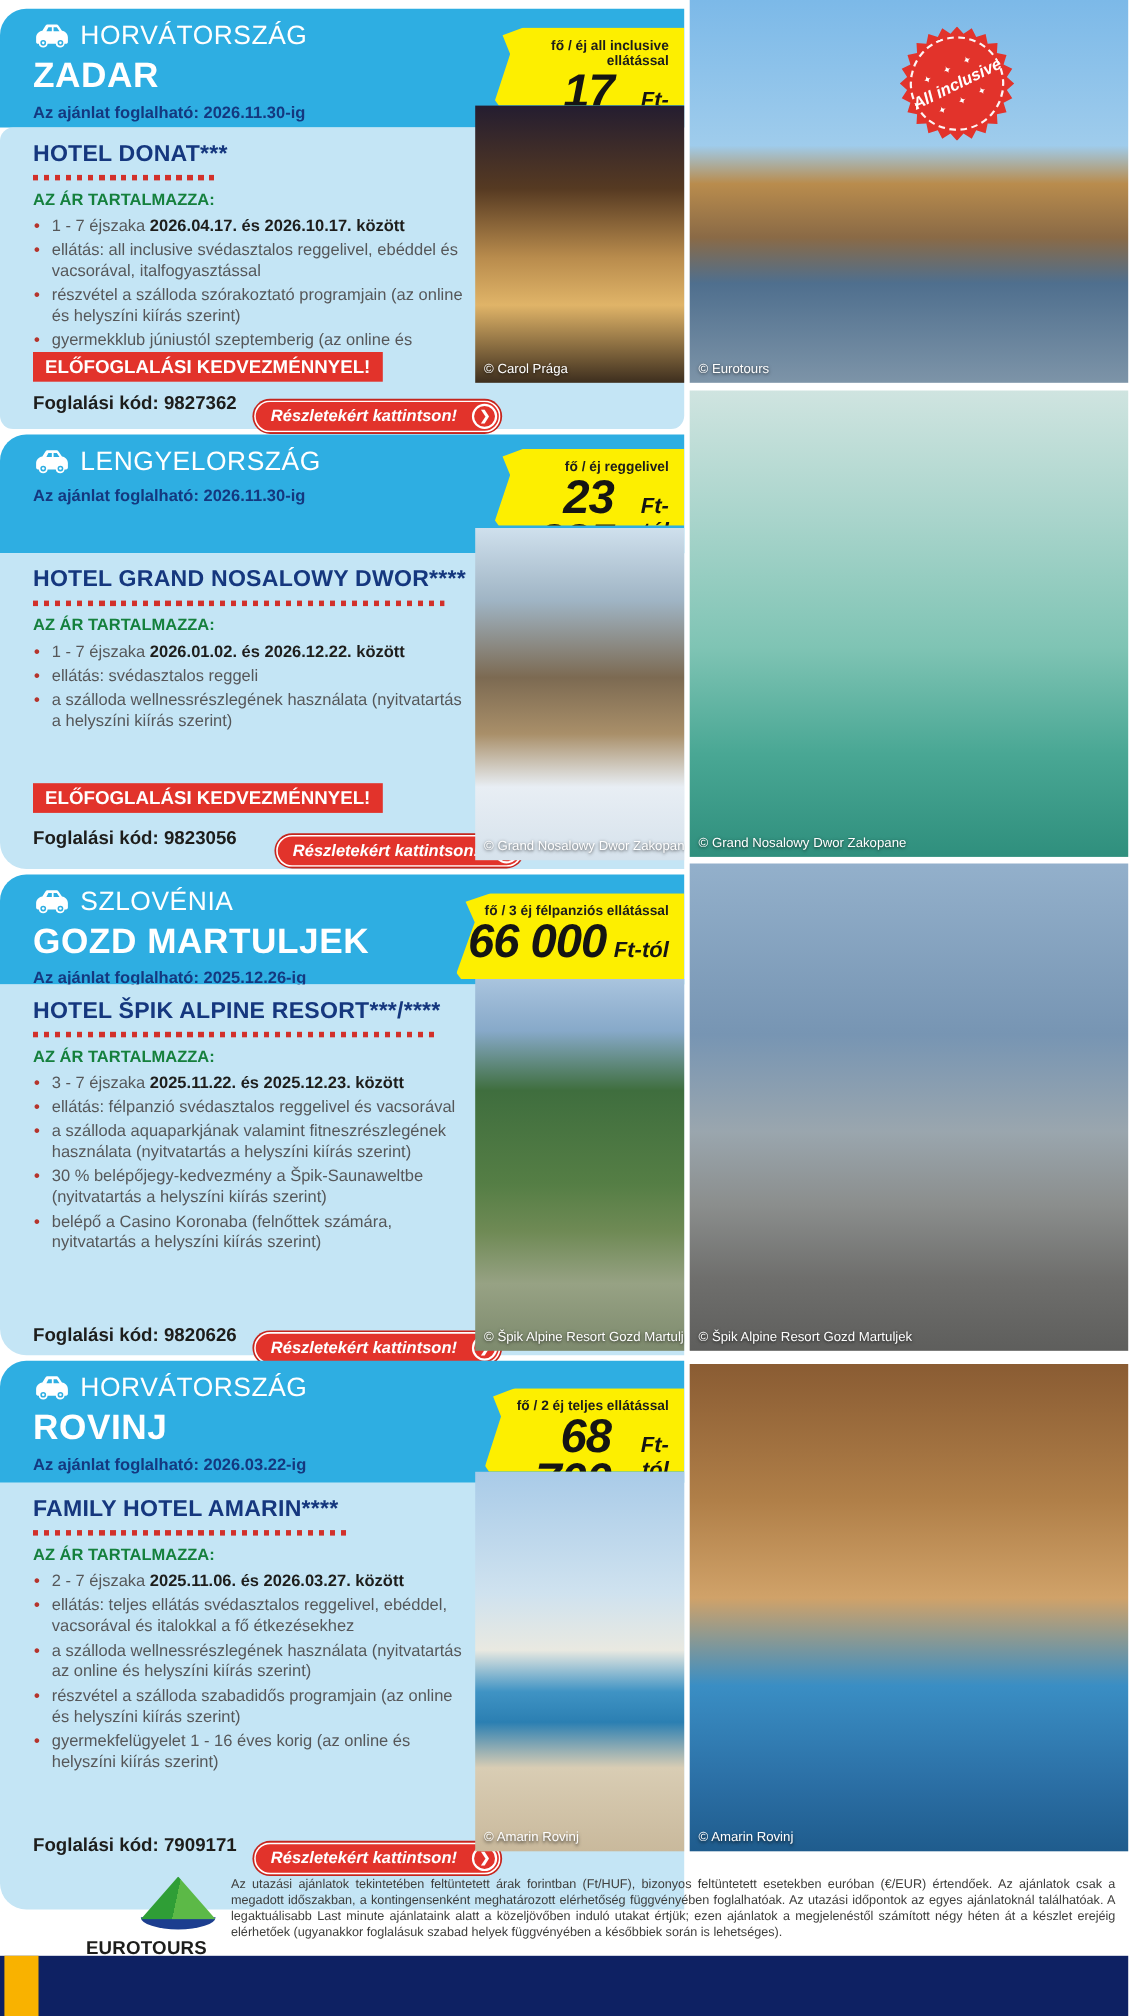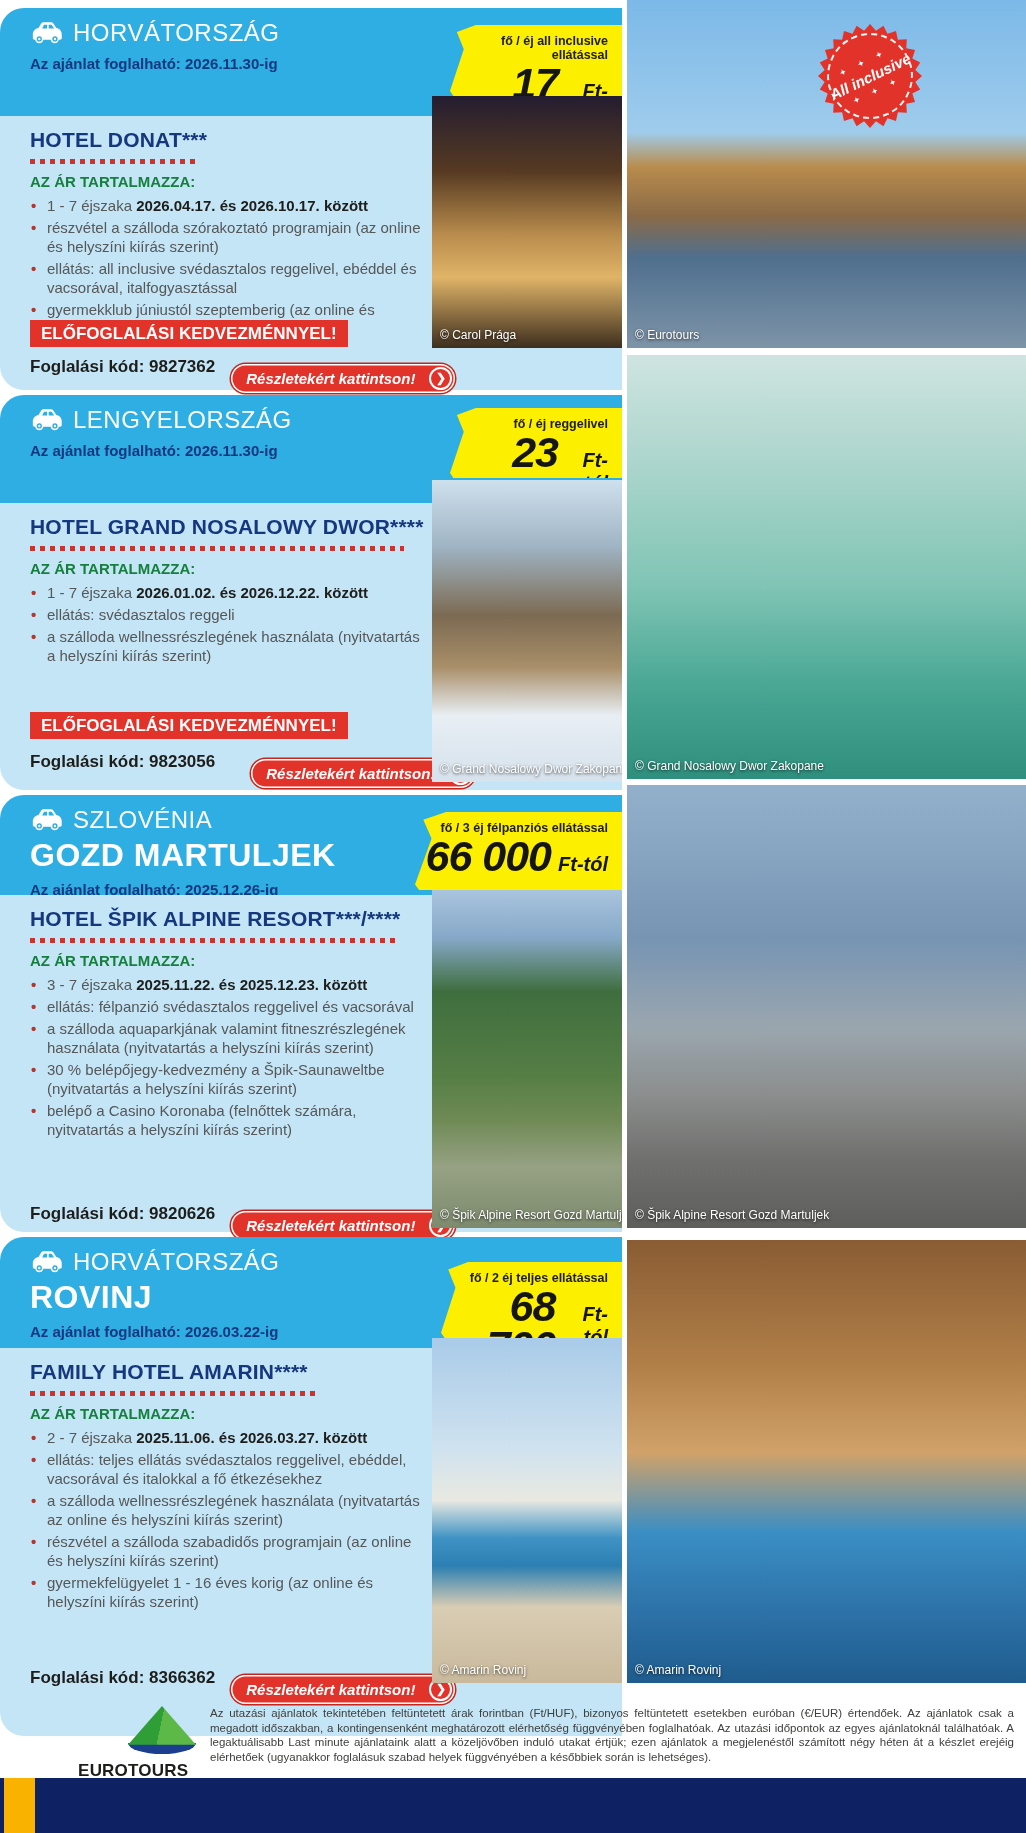--- a/index.html
+++ b/index.html
@@ -102,31 +102,32 @@
               <path fill="#fff" d="M5 22c0-6 4.5-10 10-11l5-8c.8-1.2 2-2 3.8-2h13.4c1.8 0 3 .8 3.8 2l5.5 8c5.5 1 9.5 5 9.5 11v7c0 1.7-1.2 3-3 3h-2.3a7.2 7.2 0 0 1-14.2 0H23.5a7.2 7.2 0 0 1-14.2 0H8c-1.8 0-3-1.3-3-3z"></path>
               <path fill="#2eaee2" d="M21.5 12l3.2-6.4h5.5V12zM33 5.6h5.2L42.5 12H33z"></path>
               <circle cx="16.4" cy="30.5" r="4.6" fill="#2eaee2"></circle>
               <circle cx="16.4" cy="30.5" r="2.1" fill="#fff"></circle>
               <circle cx="44" cy="30.5" r="4.6" fill="#2eaee2"></circle>
               <circle cx="44" cy="30.5" r="2.1" fill="#fff"></circle>
             </svg>
           </span>
           <span class="country">HORVÁTORSZÁG</span>
         </div>
+        <div class="city">ZADAR</div>
         <div class="bookable">Az ajánlat foglalható: 2026.11.30-ig</div>
       </div>
 
-      <div class="body" style="top: 108px; height: 274px;">
+      <div class="body" style="top: 108px; height: 274px; border-radius: 12px;">
         <div class="hotel">HOTEL DONAT***</div>
         <div class="dotted" style="width: 166px;"></div>
         <div class="includes-label">AZ ÁR TARTALMAZZA:</div>
         <ul class="bullets">
             <li><span>1 - 7 éjszaka </span><span class="b">2026.04.17. és 2026.10.17. között</span></li>
+            <li><span>ellátás: all inclusive svédasztalos reggelivel, ebéddel és vacsorával, italfogyasztással</span></li>
             <li><span>részvétel a szálloda szórakoztató programjain (az online és helyszíni kiírás szerint)</span></li>
-            <li><span>ellátás: all inclusive svédasztalos reggelivel, ebéddel és vacsorával, italfogyasztással</span></li>
             <li><span>gyermekklub júniustól szeptemberig (az online és helyszíni kiírás szerint)</span></li>
           </ul>
       </div>
 
       <div class="early-badge" style="top: 312px;">ELŐFOGLALÁSI KEDVEZMÉNNYEL!</div>
 
       <div class="code-row" style="top: 344px;">
         <div class="code">
           <span>Foglalási kód:</span>
           <span> 9827362</span>
@@ -306,21 +307,21 @@
             <li><span>ellátás: teljes ellátás svédasztalos reggelivel, ebéddel, vacsorával és italokkal a fő étkezésekhez</span></li>
             <li><span>a szálloda wellnessrészlegének használata (nyitvatartás az online és helyszíni kiírás szerint)</span></li>
             <li><span>részvétel a szálloda szabadidős programjain (az online és helyszíni kiírás szerint)</span></li>
             <li><span>gyermekfelügyelet 1 - 16 éves korig (az online és helyszíni kiírás szerint)</span></li>
           </ul>
       </div>
 
       <div class="code-row" style="top: 426px;">
         <div class="code">
           <span>Foglalási kód:</span>
-          <span> 8366362</span>
+          <span> 7909171</span>
         </div>
         <button class="details-btn">
           <span class="btn-label">Részletekért kattintson!</span>
           <span class="arrow-circle">❯</span>
         </button>
       </div>
 
       <div class="photo mid g4m" style="left: 432px; width: 190px; top: 101px; height: 345px;">
         <span class="caption">© Amarin Rovinj</span>
       </div>

